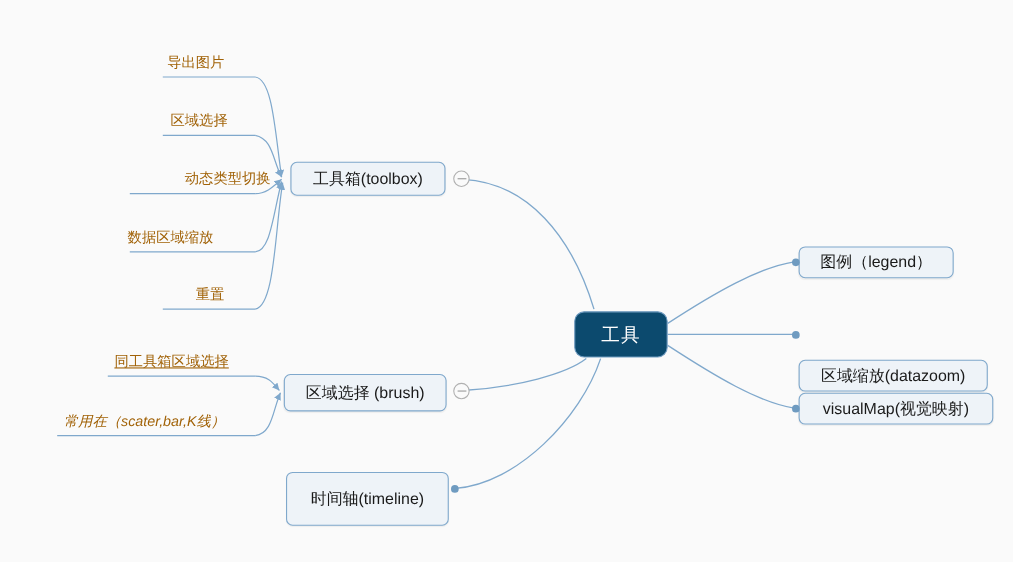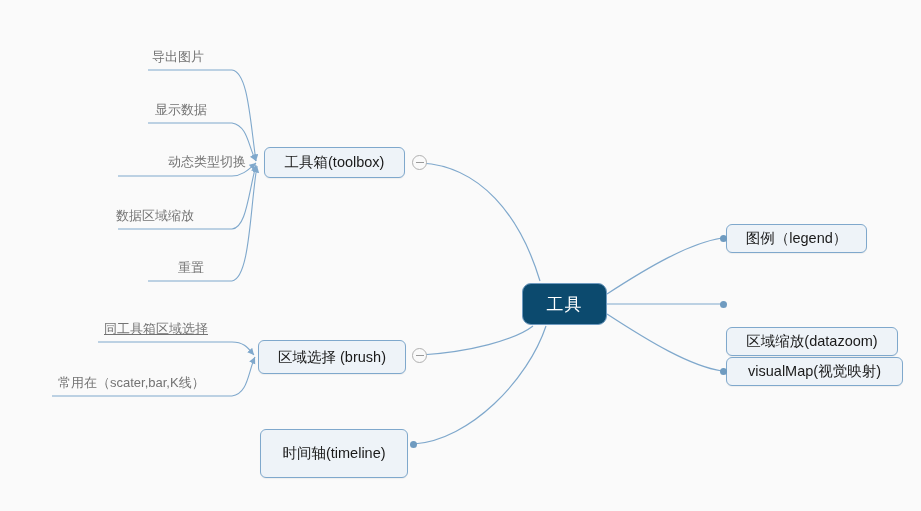--- a/index.html
+++ b/index.html
@@ -44,21 +44,21 @@
     background: #0c4a6e;
     border: 1px solid #6f9bc0;
     border-radius: 9px;
     color: #ffffff;
     font-size: 17px;
     letter-spacing: 1px;
   }
   .leaf {
     position: absolute;
     font-size: 13px;
-    color: #737373;
+    color: #a16207;
     white-space: nowrap;
     text-align: center;
   }
   .collapse-icon {
     position: absolute;
     width: 15px;
     height: 15px;
     border: 1px solid #b0b0b0;
     border-radius: 50%;
     background: #fafafa;
@@ -134,32 +134,32 @@
   <div class="node node-root" style="left:522px; top:283px; width:85px; height:42px;">
     <span>工具</span>
   </div>
 
   <div class="node node-box" style="left:264px; top:147px; width:141px; height:31px;">
     <span>工具箱(toolbox)</span>
   </div>
   <div class="collapse-icon" style="left:412px; top:155px;"></div>
 
   <div class="leaf" style="left:152px; top:48px;">导出图片</div>
-  <div class="leaf" style="left:155px; top:101px;">显示数据</div>
+  <div class="leaf" style="left:155px; top:101px;">区域选择</div>
   <div class="leaf" style="left:128px; top:153px;margin-left:40px;">动态类型切换</div>
   <div class="leaf" style="left:116px; top:207px;">数据区域缩放</div>
   <div class="leaf" style="left:178px; top:259px;">重置</div>
 
   <div class="node node-box" style="left:258px; top:340px; width:148px; height:34px;">
     <span>区域选择 (brush)</span>
   </div>
   <div class="collapse-icon" style="left:412px; top:348px;"></div>
 
   <div class="leaf" style="left:104px; top:320px;text-decoration:underline;">同工具箱区域选择</div>
-  <div class="leaf" style="left:58px; top:374px;">常用在（scater,bar,K线）</div>
+  <div class="leaf" style="left:58px; top:374px;font-style:italic;">常用在（scater,bar,K线）</div>
 
   <div class="node node-box" style="left:260px; top:429px; width:148px; height:49px;">
     <span>时间轴(timeline)</span>
   </div>
   <div class="endpoint-dot" style="left:410px; top:441px;"></div>
 
   <div class="node node-box" style="left:726px; top:224px; width:141px; height:29px;">
     <span>图例（legend）</span>
   </div>
   <div class="endpoint-dot" style="left:720px; top:235px;"></div>

